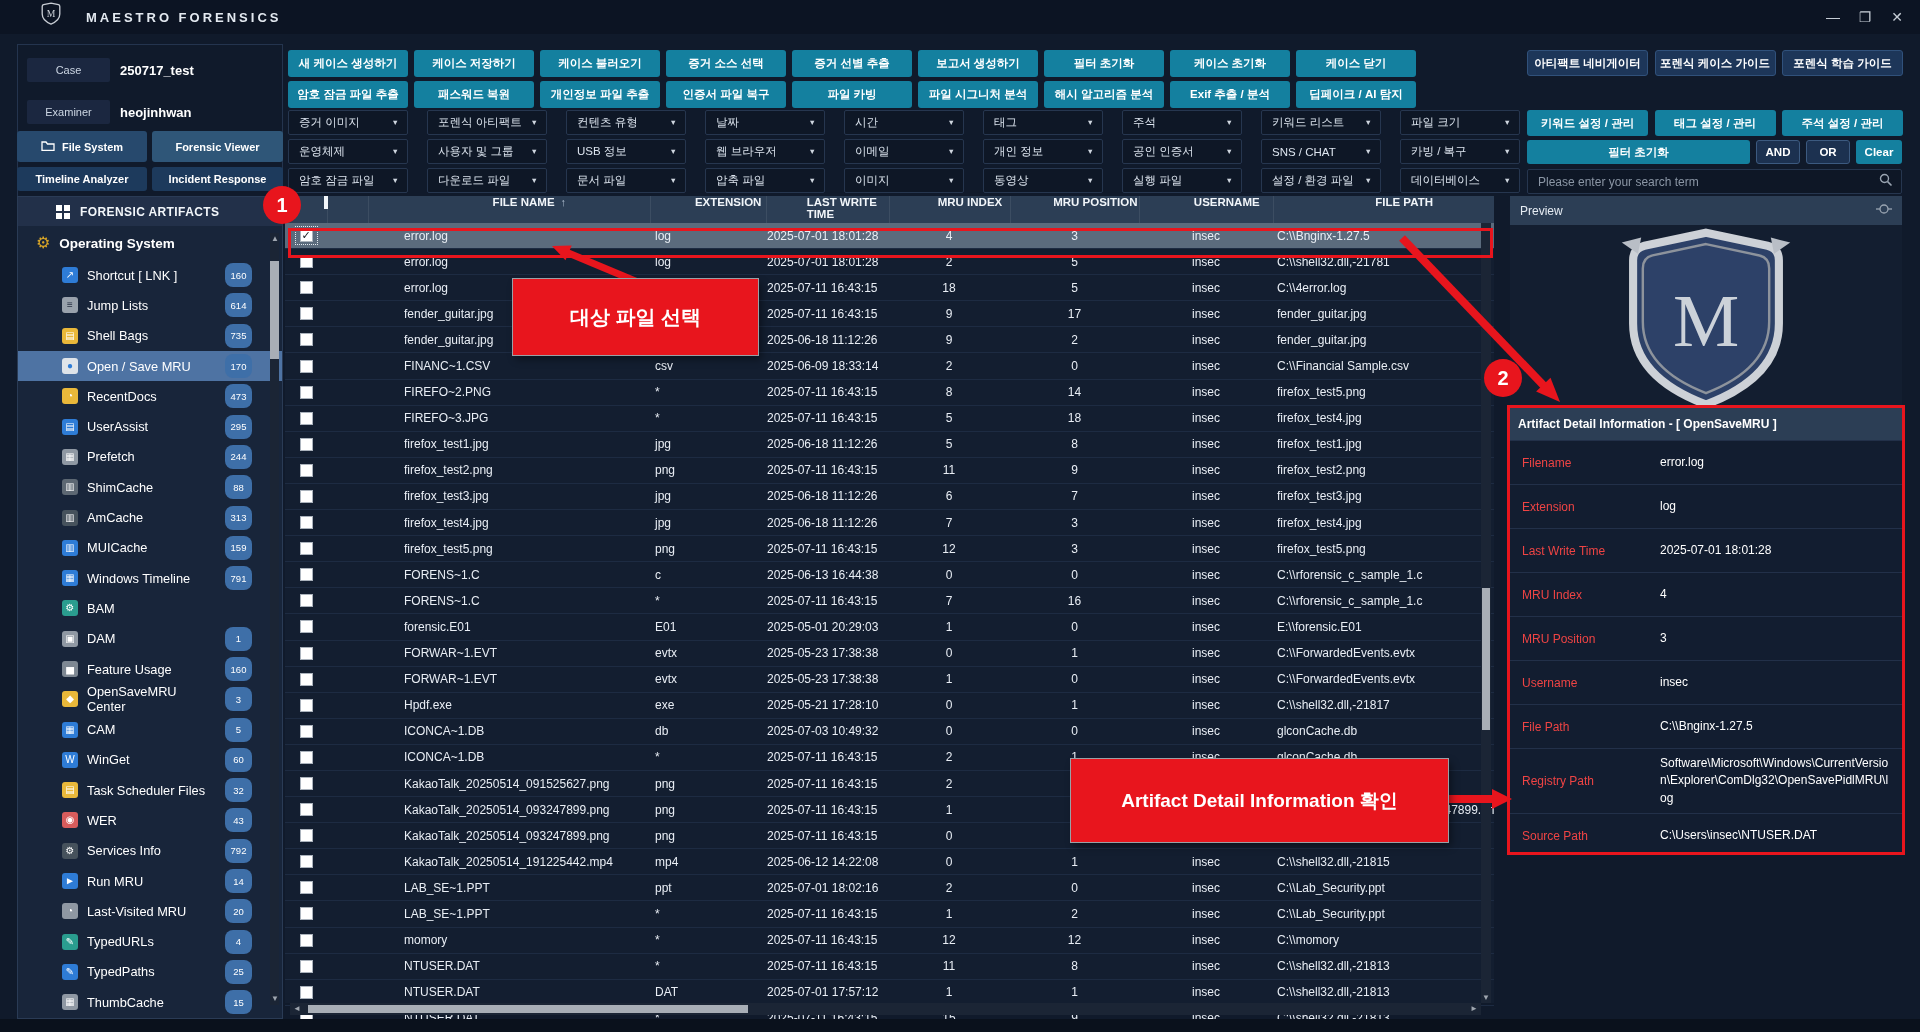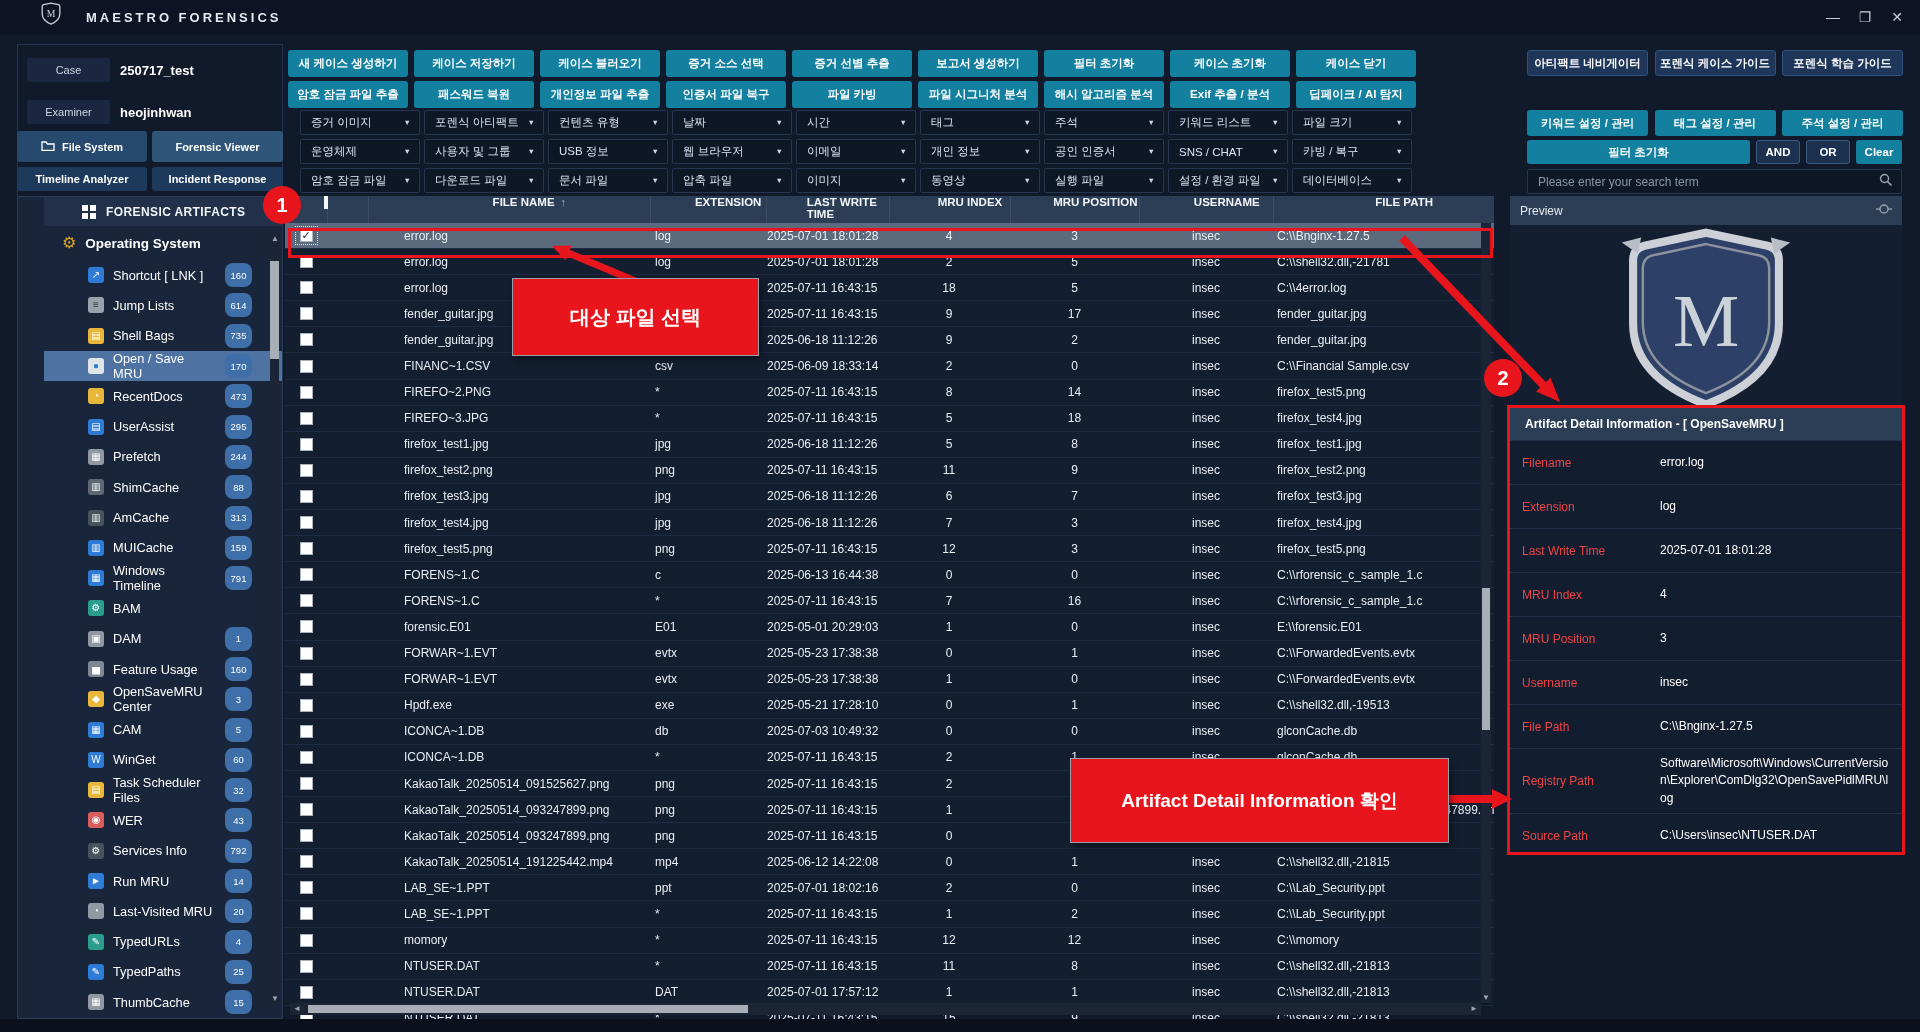--- a/index.html
+++ b/index.html
@@ -18,36 +18,36 @@
   .leftframe{left:17px;top:44px;width:266px;height:975px;border:1px solid #24344e;box-sizing:border-box;}
   .chip{background:#1b2740;border-radius:2px;width:83px;height:24px;display:flex;align-items:center;justify-content:center;font-size:11px;color:#ccd6e3;}
   .chipval{font-size:13px;font-weight:bold;color:#fff;display:flex;align-items:center;height:24px;}
   .bigbtn{box-sizing:border-box;border-radius:3px;display:flex;align-items:center;justify-content:center;gap:7px;font-size:11px;font-weight:bold;color:#fff;}
   .fsbtn{left:17px;top:131px;width:130px;height:31px;background:#27496d;}
   .fvbtn{left:152px;top:131px;width:131px;height:31px;background:#2f5678;}
   .tabtn{left:17px;top:167px;width:130px;height:24px;background:#1d3a5c;font-size:11px;}
   .irbtn{left:152px;top:167px;width:131px;height:24px;background:#1d3a5c;font-size:11px;}
 
   
-  .sidepanel{left:17px;top:196px;width:266px;height:823px;background:#18253a;border:1px solid #2a3b55;box-sizing:border-box;overflow:hidden;padding-left:26px;}
+  .sidepanel{left:17px;top:196px;width:266px;height:823px;background:#18253a;border:1px solid #2a3b55;box-sizing:border-box;overflow:hidden;}
   .saheader{height:29px;background:#223049;display:flex;align-items:center;padding-left:38px;gap:10px;font-weight:bold;font-size:12px;letter-spacing:.4px;color:#f2f6fa;}
   .gicon{width:14px;height:14px;display:grid;grid-template-columns:6px 6px;grid-template-rows:6px 6px;gap:2px;}
   .gicon i{background:#fff;}
   .ositem{height:34px;display:flex;align-items:center;padding-left:18px;gap:9px;font-weight:bold;font-size:13.5px;color:#fff;}
   .os-gear{font-size:16px;color:#d7a427;line-height:1;}
   .sitem{height:30.3px;display:flex;align-items:center;padding-left:44px;gap:9px;font-size:12.8px;color:#fff;cursor:default;}
   .sitem.selected{background:#4e73a3;}
   .sicon{flex:none;width:16px;height:16px;border-radius:3px;display:flex;align-items:center;justify-content:center;font-size:10px;line-height:1;}
   .badge{margin-left:auto;margin-right:30px;background:#3e6fa8;border-radius:8px;min-width:27px;height:24px;font-size:9.5px;display:flex;align-items:center;justify-content:center;padding:0 5px;box-sizing:border-box;color:#fff;}
   .badge.hidden{visibility:hidden;}
 
   
   .tgrid{display:grid;grid-template-columns:repeat(9,120px);column-gap:6px;left:288px;}
   .tbtn{height:27px;background:#14809f;border:none;border-radius:3px;color:#fff;font-weight:bold;font-size:11.5px;font-family:inherit;cursor:default;padding:0 2px;}
-  .ddgrid{display:grid;grid-template-columns:repeat(9,120px);column-gap:4px;left:300px;}
+  .ddgrid{display:grid;grid-template-columns:repeat(9,120px);column-gap:19px;left:288px;}
   .dd{height:25px;background:#0e1726;border:1px solid #26364f;border-radius:2px;color:#dce4ee;font-size:11.5px;font-family:inherit;display:flex;align-items:center;padding:0 8px 0 10px;cursor:default;}
   .dd .caret{margin-left:auto;font-size:7.5px;color:#cfd6df;}
 
   
   .rgrid{display:grid;grid-template-columns:repeat(3,121px);column-gap:6.5px;left:1527px;}
   .rbtn{height:26px;background:#1d3659;border:1px solid #30517b;border-radius:3px;color:#fff;font-weight:bold;font-size:11.5px;font-family:inherit;cursor:default;padding:0 2px;}
   .rbtn.teal{background:#14809f;border:none;}
   .filterrow{left:1527px;top:140px;width:375px;display:flex;gap:6px;}
   .frbtn{height:24px;border-radius:3px;color:#fff;font-weight:bold;font-size:11.5px;font-family:inherit;border:none;cursor:default;}
   .fr-main{flex:1;background:#14809f;}
@@ -87,21 +87,21 @@
   .vscroll-side{left:270px;top:233px;width:9px;height:772px;background:#1b2535;}
   .vscroll-side .thumb{position:absolute;left:0px;top:28px;width:9px;height:98px;background:#a8aeb6;}
   .vscroll-table{left:1481px;top:223px;width:10px;height:780px;background:#1b2535;}
   .vscroll-table .thumb{position:absolute;left:1px;top:365px;width:8px;height:142px;background:#a8aeb6;}
   .hscroll{left:290px;top:1003px;width:1191px;height:12px;background:#1b2535;}
   .hscroll .thumb{position:absolute;left:18px;top:2px;width:440px;height:8px;background:#a8aeb6;}
   .sarr{position:absolute;font-size:8px;color:#9fa6af;line-height:1;}
 
   
   .detail{left:1510px;top:408px;width:392px;height:444px;background:#121d30;}
-  .dhead{height:32px;background:#2c3e55;display:flex;align-items:center;padding-left:15px;font-weight:bold;font-size:12px;color:#fff;}
+  .dhead{height:32px;background:#2c3e55;display:flex;align-items:center;padding-left:8px;font-weight:bold;font-size:12px;color:#fff;}
   .drow{display:flex;align-items:center;min-height:43px;border-top:1px solid #223049;}
   .dlabel{width:150px;padding-left:12px;flex:none;color:#ef4444;font-size:12px;box-sizing:border-box;}
   .dvalue{flex:1;font-size:12px;color:#fff;padding:6px 10px 6px 0;word-break:break-all;line-height:1.45;}
 
   
   .ann-circle{width:38px;height:38px;border-radius:50%;background:#e8151d;color:#fff;font-weight:bold;font-size:20px;display:flex;align-items:center;justify-content:center;z-index:60;}
   .rowband{left:288px;top:228px;width:1205px;height:30px;border:3px solid #e8151d;box-sizing:border-box;z-index:55;}
   .detailband{left:1507px;top:405px;width:398px;height:450px;border:3px solid #e8151d;box-sizing:border-box;z-index:55;}
   .callout{background:#e8151d;color:#fff;font-weight:bold;display:flex;align-items:center;justify-content:center;z-index:58;box-shadow:0 0 0 1px #9aa0a6,3px 4px 8px rgba(0,0,0,.45);text-align:center;}
   #co1{left:513px;top:279px;width:245px;height:76px;font-size:20px;}
@@ -826,21 +826,21 @@
               <span class="cbx"></span>
             </span>
           </span>
           <span class="td w-tag"></span>
           <span class="td td-name w-name">Hpdf.exe</span>
           <span class="td td-ext w-ext">exe</span>
           <span class="td td-time w-time">2025-05-21 17:28:10</span>
           <span class="td ctr w-idx">0</span>
           <span class="td ctr w-pos">1</span>
           <span class="td ctr w-user">insec</span>
-          <span class="td td-path w-path">C:\\shell32.dll,-19513</span>
+          <span class="td td-path w-path">C:\\shell32.dll,-21817</span>
         </div>
 
         <div class="trow">
           <span class="td ctr w-cb">
             <span class="cbwrap">
               <span class="cbx"></span>
             </span>
           </span>
           <span class="td w-tag"></span>
           <span class="td td-name w-name">ICONCA~1.DB</span>

